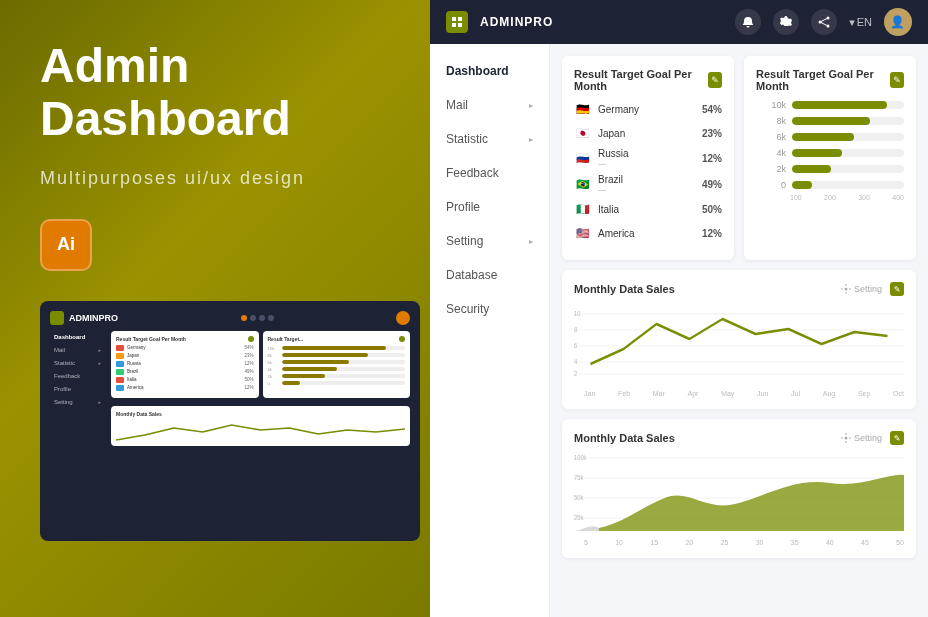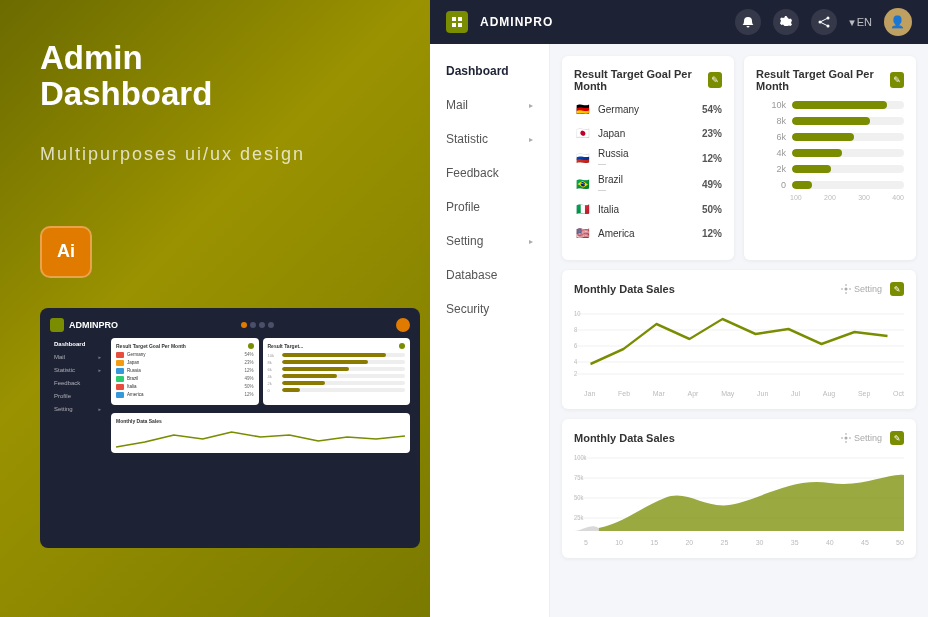--- a/index.html
+++ b/index.html
@@ -19,24 +19,24 @@
       height: 617px;
       background: linear-gradient(135deg, #6b6b00 0%, #9a9200 40%, #7a7a00 100%);
       display: flex;
       flex-direction: column;
       padding: 40px 30px 20px 40px;
       position: relative;
     }
 
     .left-panel .main-title {
       color: #ffffff;
-      font-size: 33px;
+      font-size: 48px;
       font-weight: 700;
       line-height: 1.1;
-      margin-bottom: 31px;
+      margin-bottom: 22px;
     }
 
     .left-panel .subtitle {
       color: rgba(255,255,255,0.75);
       font-size: 18px;
       font-weight: 400;
       letter-spacing: 2px;
       margin-bottom: 30px;
     }
 
@@ -53,21 +53,21 @@
       display: flex;
       align-items: center;
       justify-content: center;
       font-weight: 700;
       font-size: 18px;
       color: white;
       border: 2px solid rgba(255,255,255,0.3);
     }
 
     .app-icon.ps { background: #2d6be4; }
-    .app-icon.ai { background: #e07b00; margin-top: 31px; }
+    .app-icon.ai { background: #e07b00; }
     .app-icon.xd { background: #cc2e8a; }
 
     
     .mini-dashboard {
       background: #1e2235;
       border-radius: 8px;
       padding: 10px;
       width: 380px;
       height: 240px;
       overflow: hidden;

